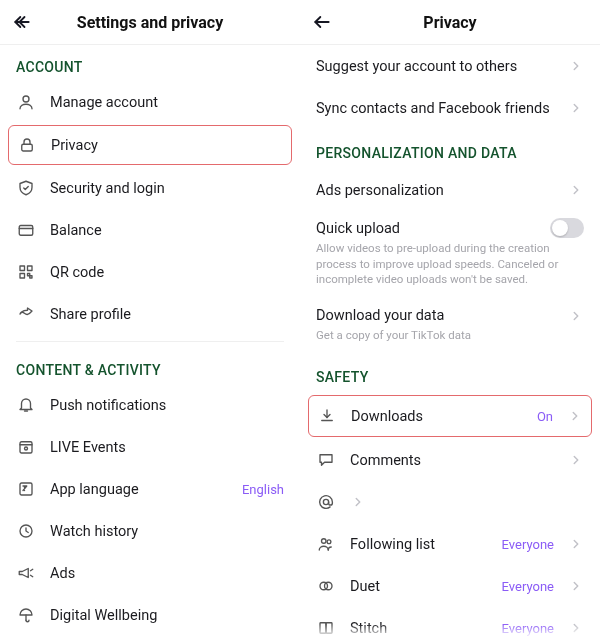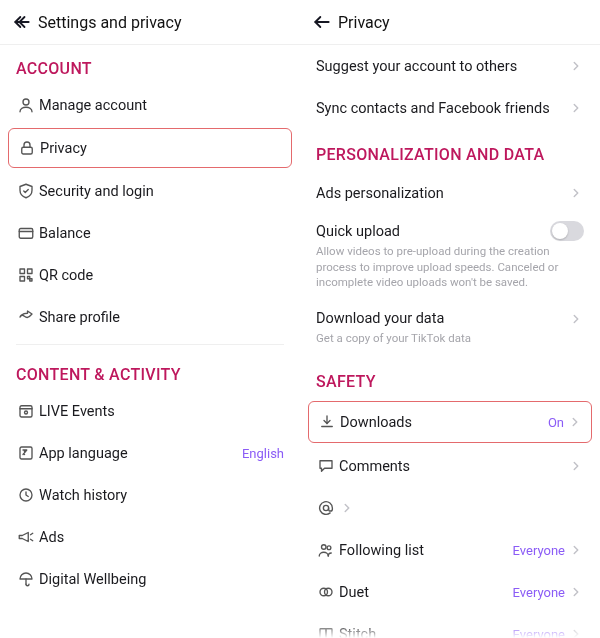--- a/index.html
+++ b/index.html
@@ -1,25 +1,25 @@
 <!DOCTYPE html>
 <html><head>
 <meta charset="utf-8">
 <style>
   *{box-sizing:border-box;margin:0;padding:0;font-family:-apple-system,BlinkMacSystemFont,"Segoe UI",Roboto,Helvetica,Arial,sans-serif;-webkit-font-smoothing:antialiased}
   body{width:600px;height:638px;overflow:hidden;background:#fff;color:#161722;font-size:14px}
   .app{display:flex;width:600px;height:638px}
   .pane{width:300px;height:638px;overflow:hidden;position:relative;border-right:0 solid #eee;background:#fff}
   .header{display:flex;align-items:center;height:44px;padding:0 6px}
-  .header .title{flex:1;font-weight:400;font-size:16px;color:#121212}
+  .header .title{flex:1;text-align:center;font-weight:700;font-size:16px;color:#121212}
   .back{width:32px;height:32px;display:flex;align-items:center;justify-content:center;border-radius:4px}
   .spacer{width:32px}
   .divider{height:1px;background:#efefef;margin:0}
-  .section{padding:14px 16px 6px;font-size:16px;letter-spacing:.3px;color:#be185d;font-weight:500}
-  .row{display:flex;align-items:center;height:42px;padding:0 16px;gap:3px}
+  .section{padding:14px 16px 6px;font-size:14px;letter-spacing:.3px;color:#14532d;font-weight:500}
+  .row{display:flex;align-items:center;height:42px;padding:0 16px;gap:14px}
   .row .icon{width:20px;height:20px;display:flex;align-items:center;justify-content:center;color:#4a4a4f;flex:0 0 20px}
   .row .label{flex:1;font-size:14.5px;color:#1b1b1f}
   .row .value{font-size:13px;color:#8b5cf6}
   .row .chev{width:16px;height:16px;display:flex;align-items:center;justify-content:center;color:#c2c2c8;flex:0 0 16px}
   .sub{padding:0 16px 12px 16px;font-size:11.5px;line-height:1.35;color:#a5a5ab;margin-top:-4px}
   .sub.tight{padding:0 4px 10px 16px}
   .highlight{border:1.5px solid #e46a6d;border-radius:6px;margin:2px 8px;padding:0 8px;height:40px}
   .highlight .icon{}
   .toggle{width:34px;height:20px;border-radius:10px;background:#d9d9de;position:relative;flex:0 0 34px}
   .toggle::after{content:"";position:absolute;top:2px;left:2px;width:16px;height:16px;border-radius:50%;background:#fff;box-shadow:0 1px 2px rgba(0,0,0,.2)}
@@ -111,20 +111,29 @@
             <path d="M4 12c6-8 6 8 16-4l-6-4v3C6 7 4 12 4 12z"></path>
           </svg>
       </div>
       <div class="label">Share profile</div>
     </div>
 
     <div class="divider" style="margin:6px 16px"></div>
 
     <div class="section">CONTENT &amp; ACTIVITY</div>
 
+    <div class="row">
+      <div class="icon">
+        <svg width="18" height="18" viewBox="0 0 24 24" fill="none" stroke="#555" stroke-width="1.8" stroke-linecap="round" stroke-linejoin="round">
+            <path d="M6 16V10a6 6 0 1 1 12 0v6l2 2H4l2-2z"></path>
+            <line x1="10" y1="20" x2="14" y2="20"></line>
+          </svg>
+      </div>
+      <div class="label">Push notifications</div>
+    </div>
 
     <div class="row">
       <div class="icon">
         <svg width="18" height="18" viewBox="0 0 24 24" fill="none" stroke="#555" stroke-width="1.8" stroke-linecap="round" stroke-linejoin="round">
             <rect x="4" y="5" width="16" height="15" rx="2"></rect>
             <line x1="4" y1="9" x2="20" y2="9"></line>
             <circle cx="12" cy="14" r="2"></circle>
           </svg>
       </div>
       <div class="label">LIVE Events</div>

